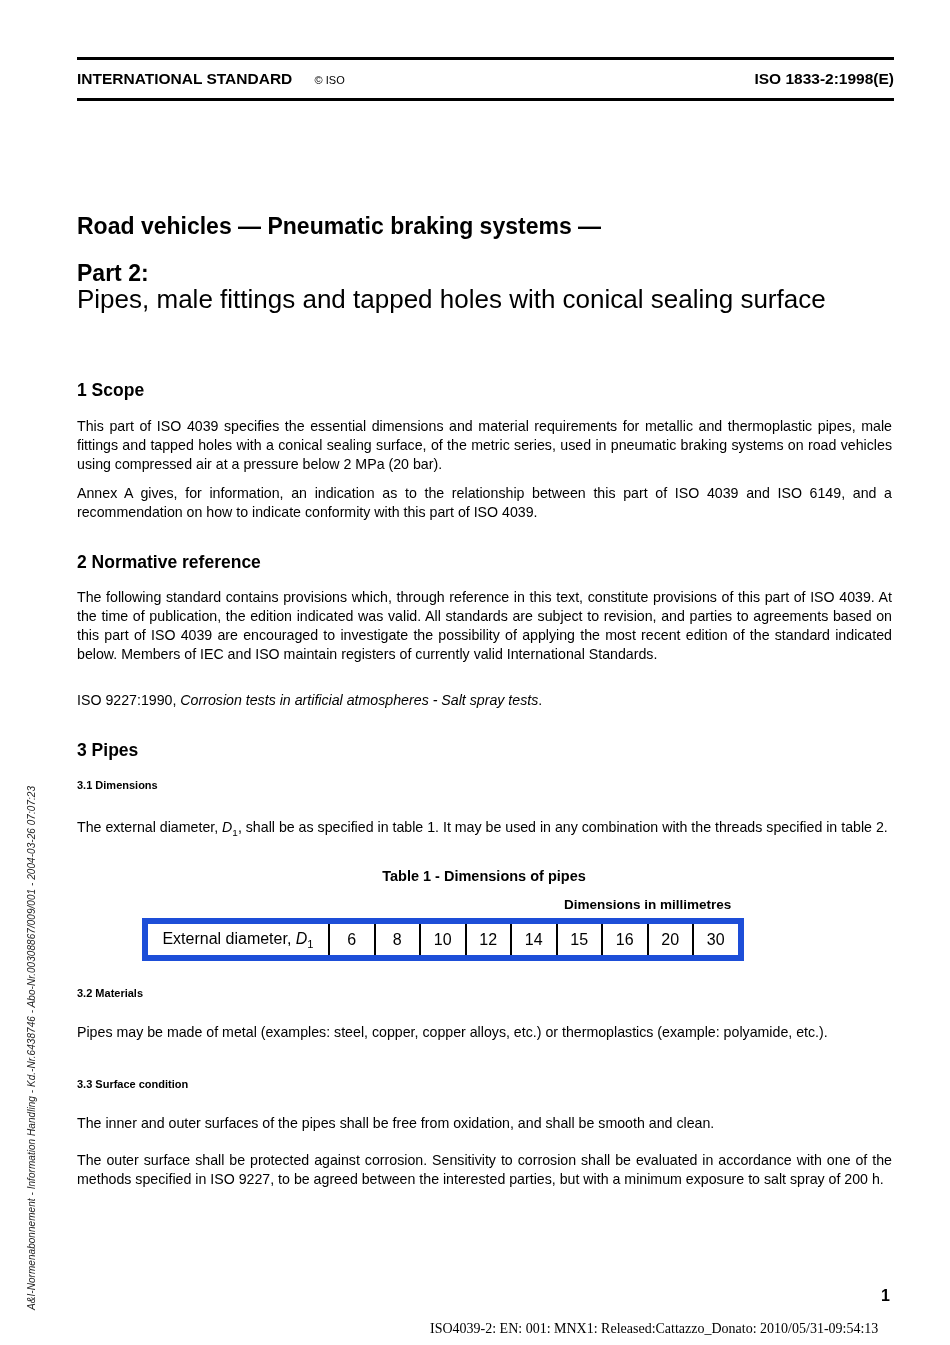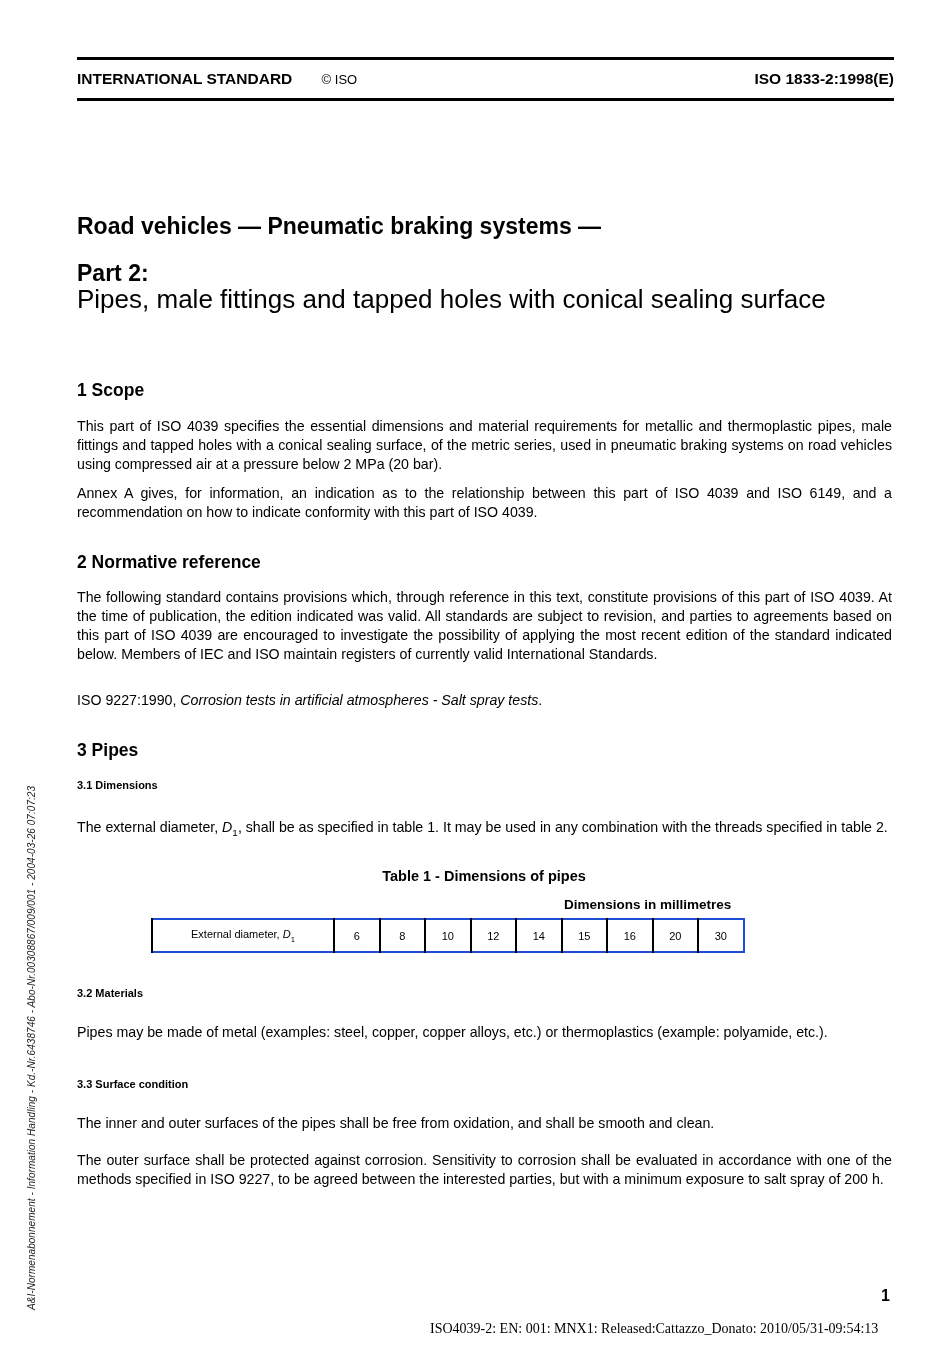--- a/index.html
+++ b/index.html
@@ -2,35 +2,35 @@
 <html><head>
   <meta charset="utf-8">
   <style>
     html, body { margin: 0; padding: 0; background: #ffffff; }
     body { width: 950px; height: 1345px; position: relative; overflow: hidden;
            font-family: "Liberation Sans", sans-serif; color: #000; }
     .rule { position: absolute; left: 77px; width: 817px; height: 3px; background: #000; }
     .hdr { position: absolute; top: 70px; left: 77px; width: 817px; display: flex;
            justify-content: space-between; align-items: baseline; font-size: 15.5px; }
     .hdr .left b { font-weight: bold; }
-    .hdr .copy { font-size: 13px; margin-left: 25px; }
+    .hdr .copy { font-size: 11px; margin-left: 18px; }
     .hdr .right { font-weight: bold; }
     .title { position: absolute; left: 77px; top: 213px; font-size: 23px; font-weight: bold; }
     .part { position: absolute; left: 77px; top: 260px; font-size: 23px; font-weight: bold; }
     .subtitle { position: absolute; left: 77px; top: 284px; font-size: 26px; text-align: right; }
     .h1 { position: absolute; left: 77px; font-size: 17.5px; font-weight: bold; }
     .h2 { position: absolute; left: 77px; font-size: 11px; font-weight: bold; }
     .p { position: absolute; left: 77px; width: 815px; font-size: 14.2px; line-height: 19px;
          text-align: justify; }
     .p.last { text-align-last: left; }
     .caption { position: absolute; top: 868px; left: 0; width: 968px; text-align: center;
                font-size: 14.5px; font-weight: bold; }
     .units { position: absolute; top: 897px; left: 564px; font-size: 13.5px; font-weight: bold; }
-    table.dims { position: absolute; top: 918px; left: 151px; border-collapse: collapse;
-                 border: 2px solid #1d4ed8; font-size: 11px; }
+    table.dims { position: absolute; top: 918px; left: 142px; border-collapse: collapse;
+                 border: 6px solid #1d4ed8; font-size: 16px; }
     table.dims td { border: 1px solid #000; border-left-width: 2px; height: 31px; padding: 0;
                     text-align: center; }
     table.dims td.label { width: 180px; padding: 0; }
     table.dims td.num { width: 43.5px; }
     sub { font-size: 70%; vertical-align: -4px; }
     .side { position: absolute; left: 26px; top: 1310px; transform-origin: left top;
             transform: rotate(-90deg); font-size: 10px; font-style: italic; color: #222;
             white-space: nowrap; letter-spacing: 0.05px; }
     .pageno { position: absolute; left: 881px; top: 1287px; font-size: 16px; font-weight: bold; }
     .footer { position: absolute; left: 430px; top: 1321px; font-family: "Liberation Serif", serif;

